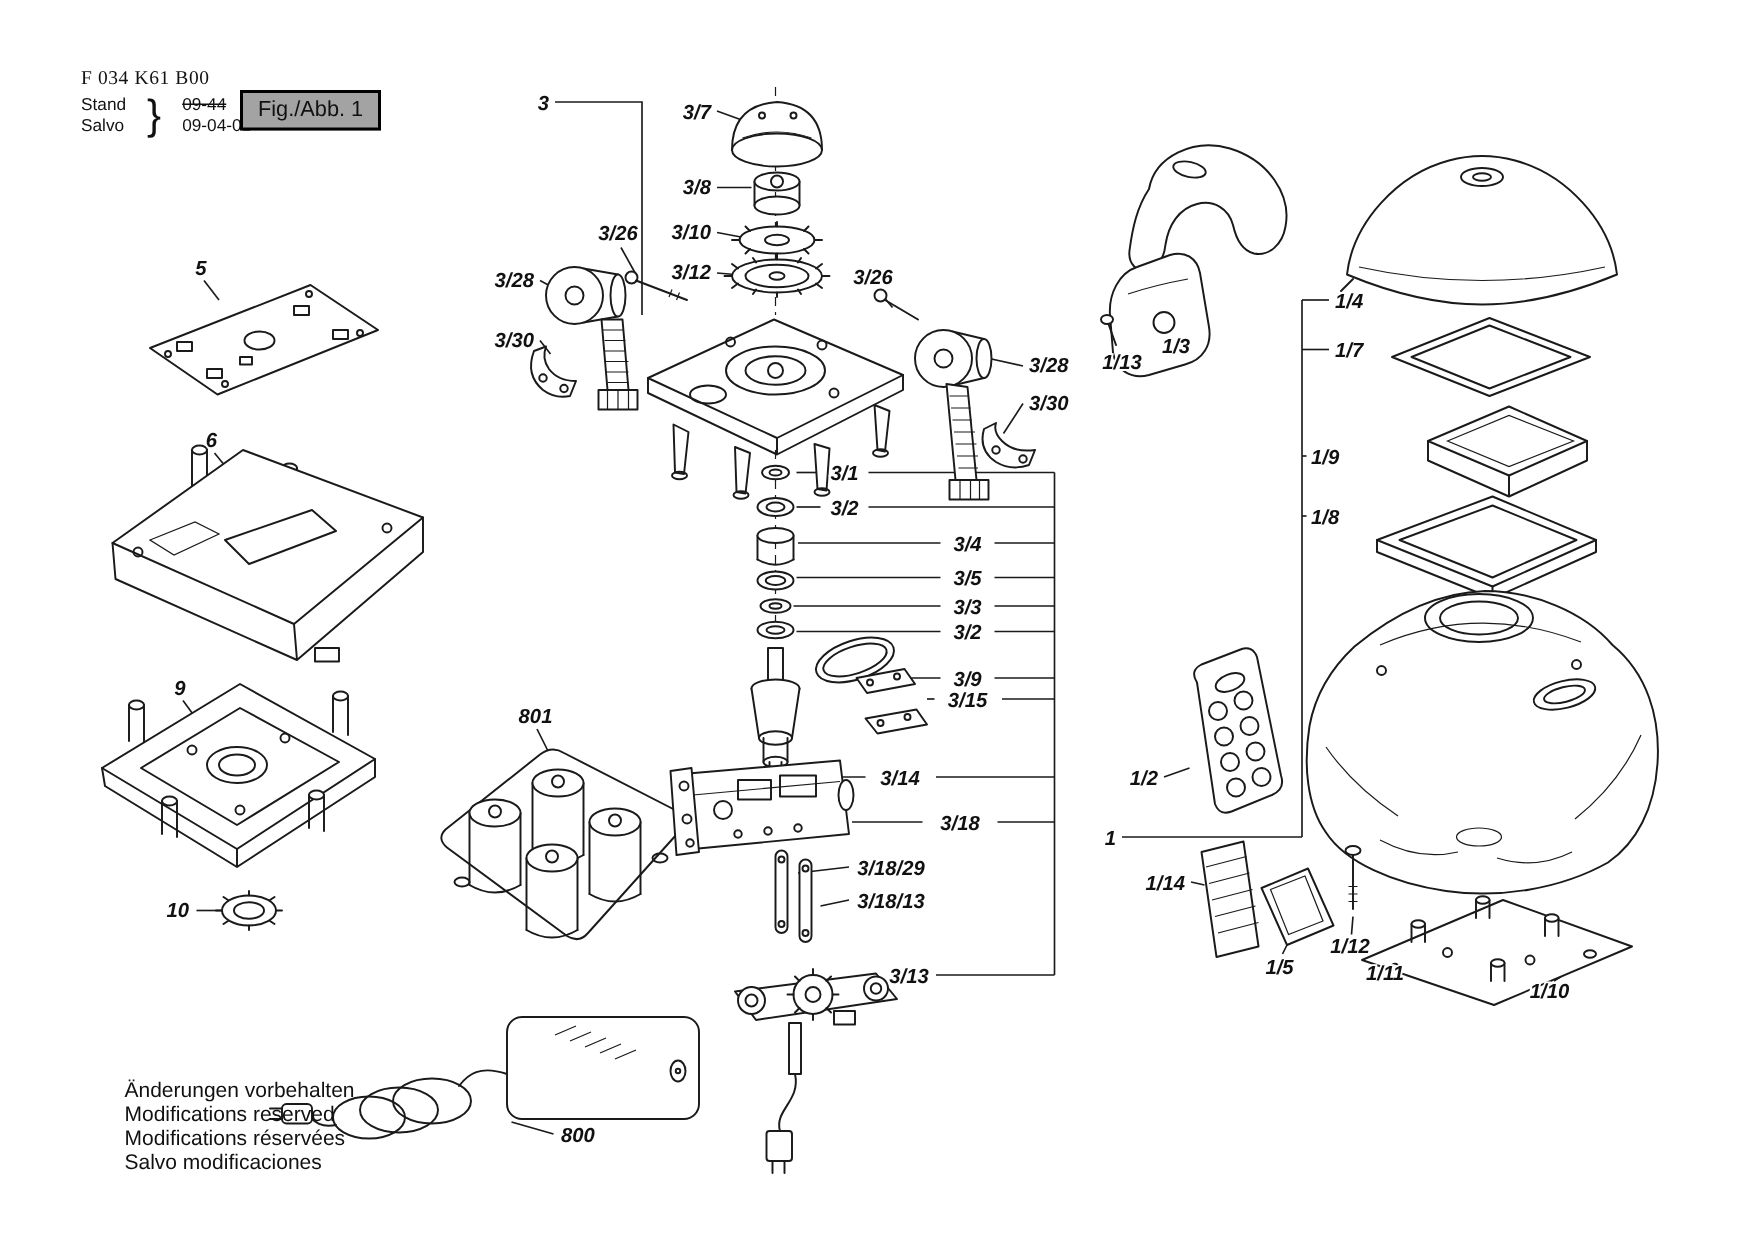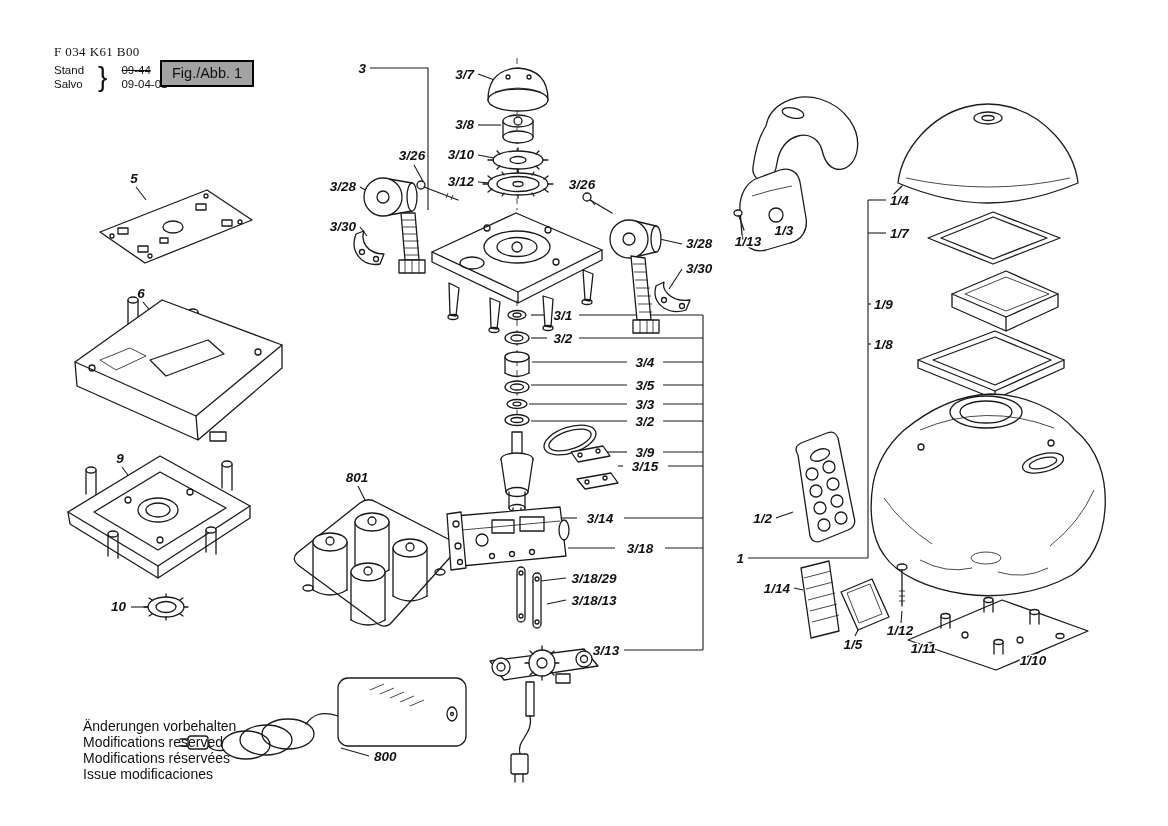--- a/index.html
+++ b/index.html
@@ -540,16 +540,16 @@
         <div>09-04-01</div>
       </div>
     </div>
   </div>
   <div class="fig-box">Fig./Abb. 1</div>
 
   <div class="footer">
     <div>Änderungen vorbehalten</div>
     <div>Modifications reserved</div>
     <div>Modifications réservées</div>
-    <div>Issue modificaciones</div>
+    <div>Salvo modificaciones</div>
   </div>
 
 </div>
 
 </body></html>

